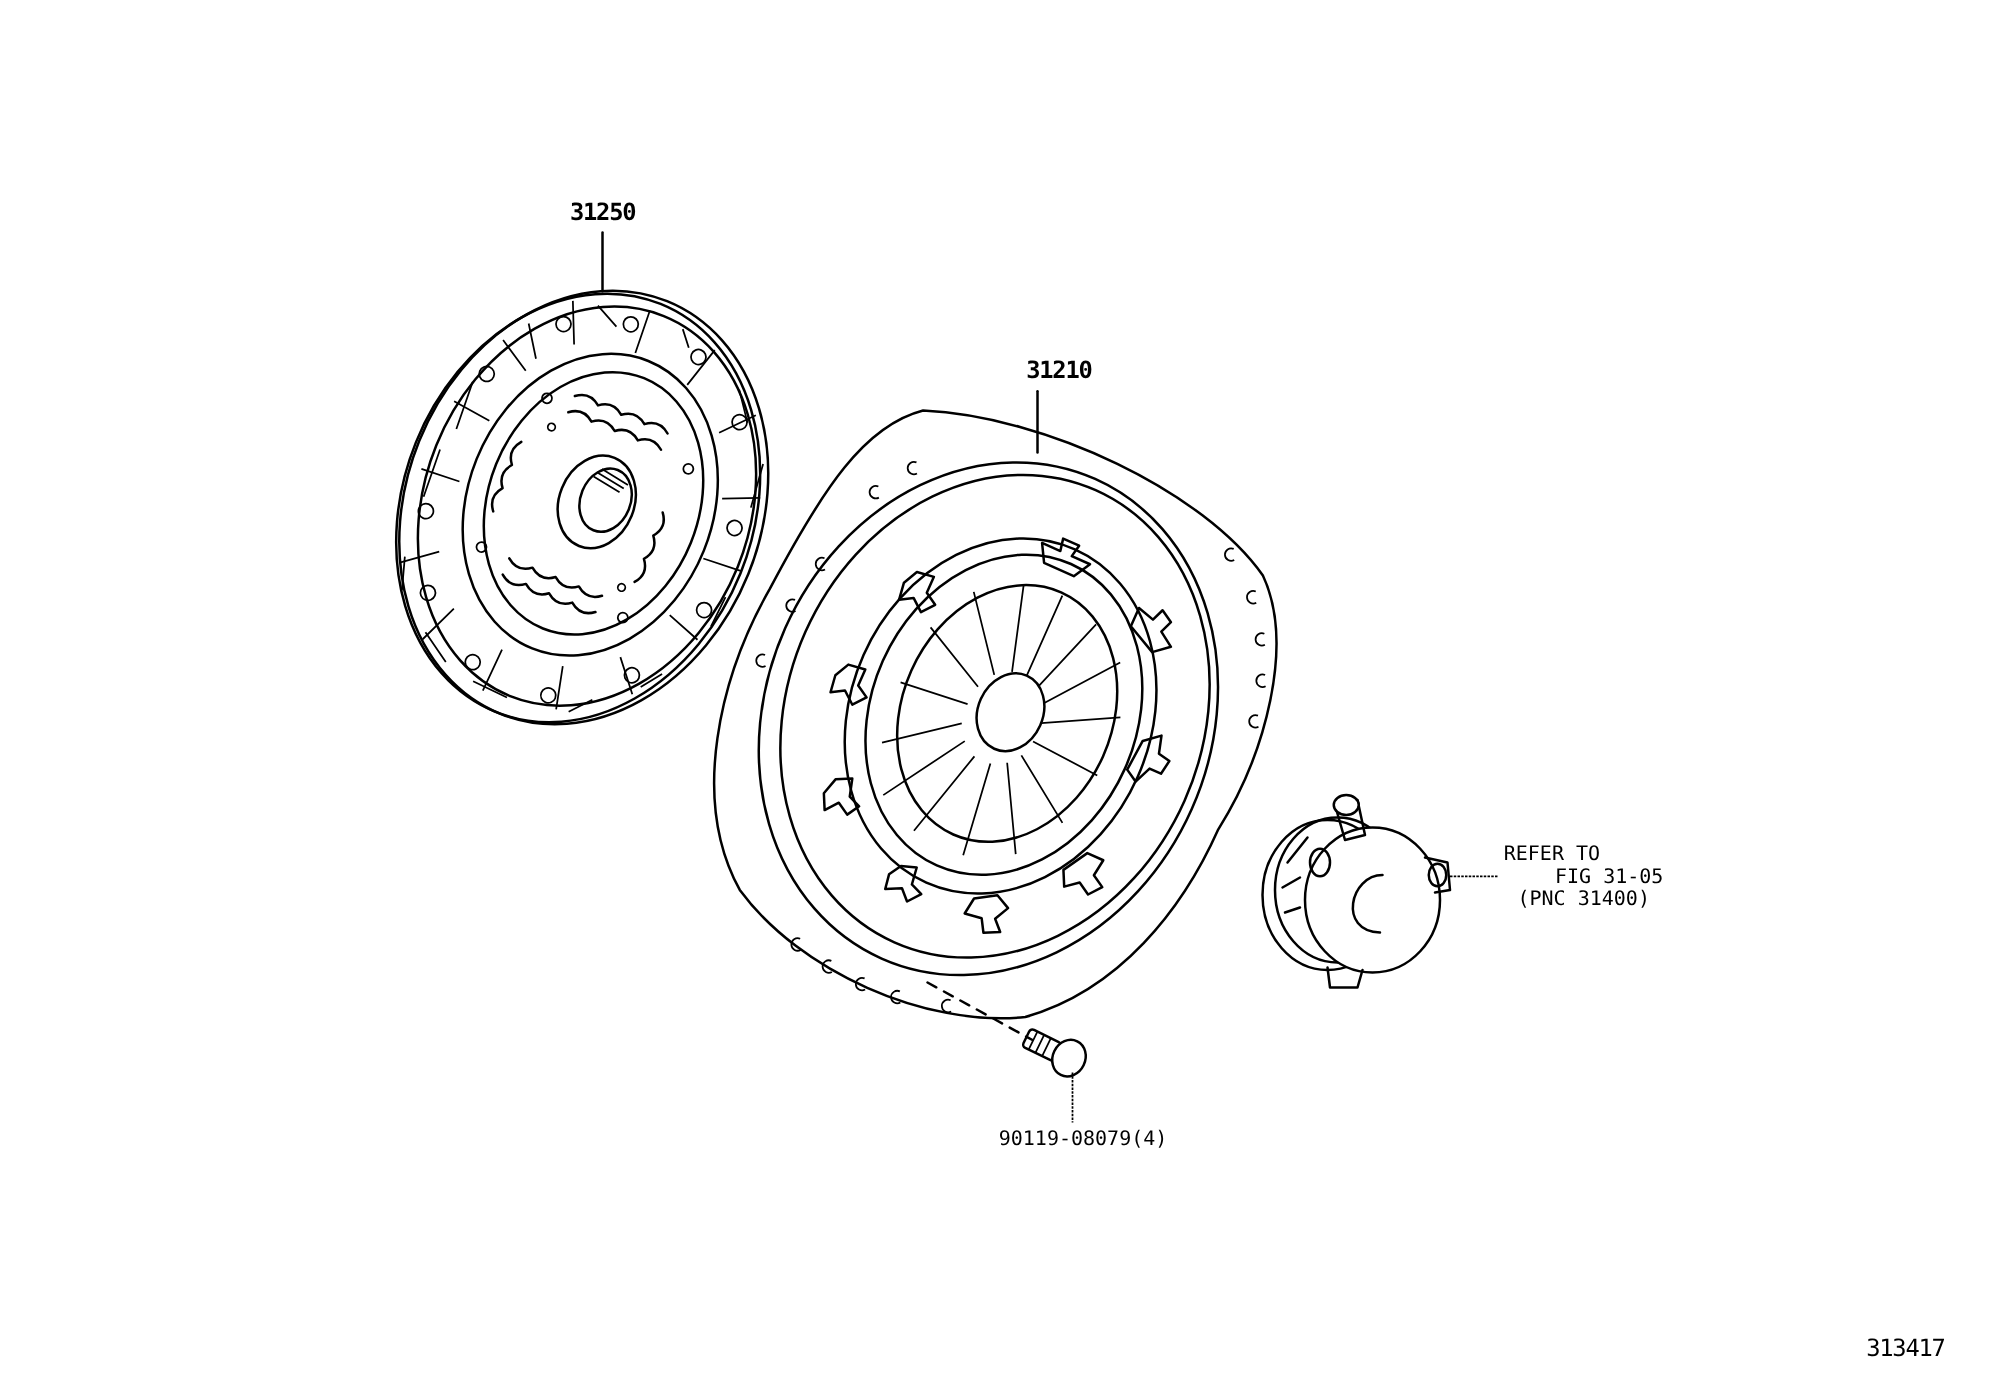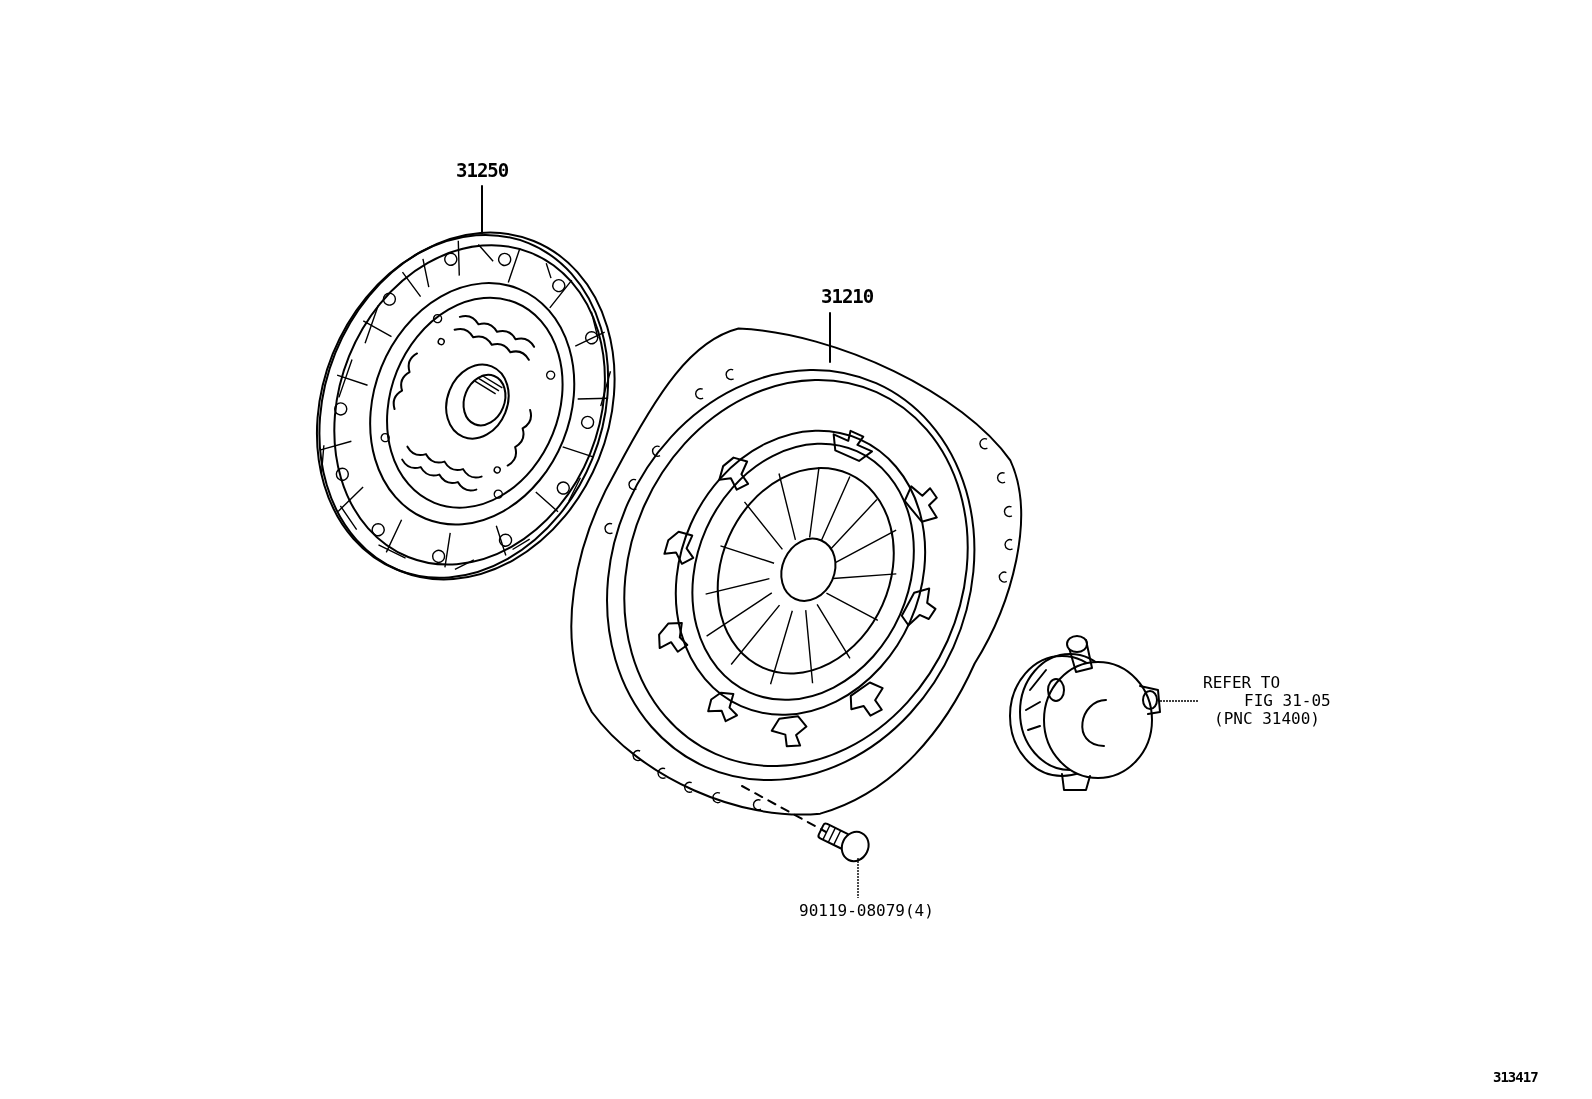--- a/index.html
+++ b/index.html
@@ -1,20 +1,20 @@
 <!DOCTYPE html>
 <html><head>
 <meta charset="utf-8">
 <style>
   html, body { margin:0; padding:0; background:#ffffff; }
   body { width:1592px; height:1099px; position:relative; overflow:hidden; font-family:"DejaVu Sans Mono", monospace; }
   #canvas { position:absolute; left:0; top:0; width:1436px; height:1099px; }
   .lbl { position:absolute; font-family:"DejaVu Sans Mono", "Liberation Mono", monospace; color:#000; font-size:19px; font-weight:bold; letter-spacing:-1px; white-space:nowrap; line-height:1; }
   .lbl.small { font-size:16px; font-weight:normal; letter-spacing:0; line-height:1.05; }
-  .lbl.id { font-size:14px; font-weight:bold; }
+  .lbl.id { font-size:19px; font-weight:normal; }
   svg .s { fill:none; stroke:#000; stroke-width:2; stroke-linecap:round; stroke-linejoin:round; }
   svg .t { fill:none; stroke:#000; stroke-width:1.4; }
   svg .w { fill:#fff; stroke:#000; stroke-width:2; }
 </style>
 </head>
 <body>
 
 <div id="canvas">
 <svg width="1592" height="1099" viewBox="0 0 1592 1099" xmlns="http://www.w3.org/2000/svg">
 

